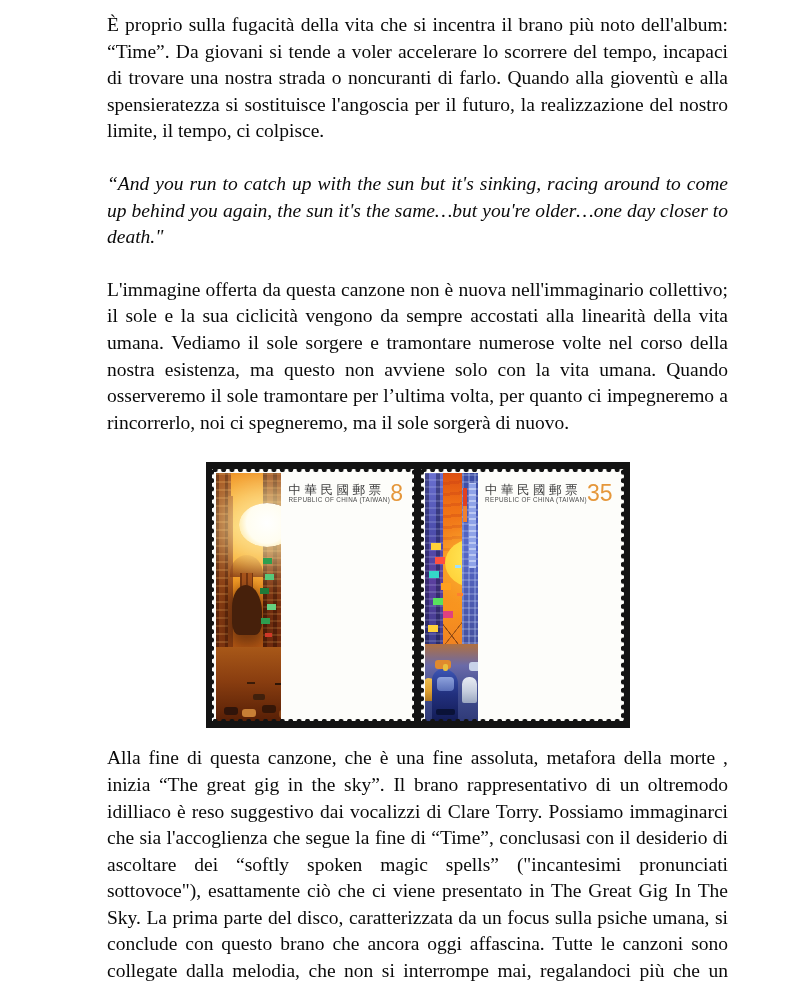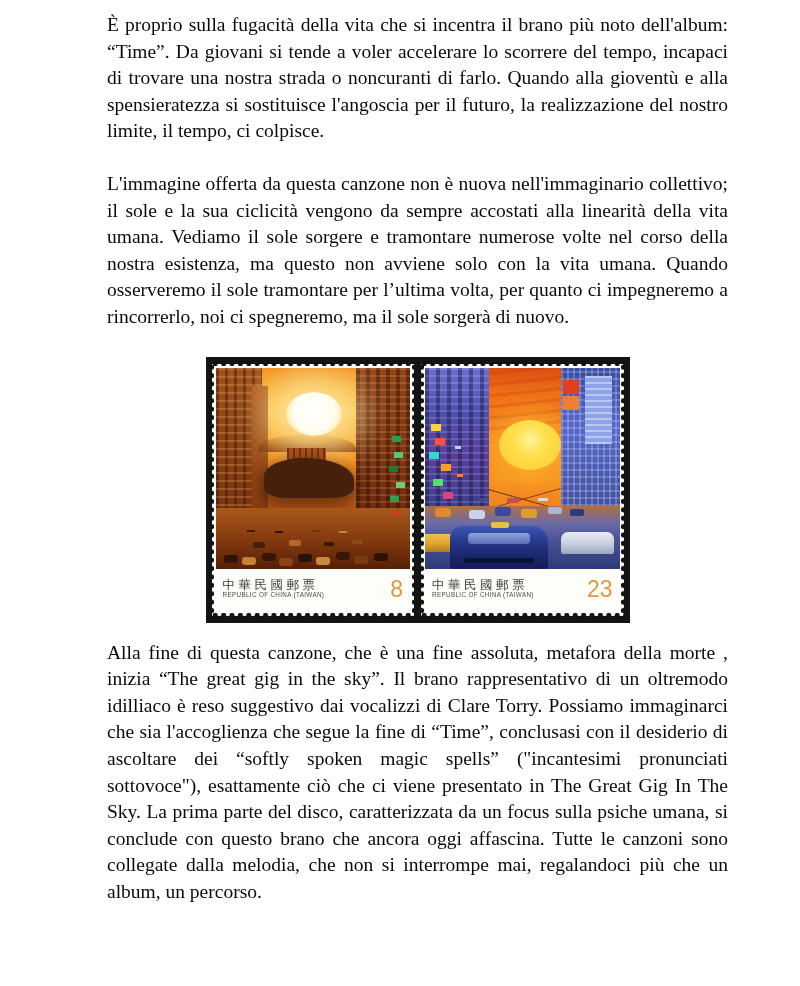--- a/index.html
+++ b/index.html
@@ -15,21 +15,21 @@
   .quote{font-style:italic;}
 
   
   .figure{
     width:424px;height:266px;margin:0 auto 17px auto;
     background:#131313;box-sizing:border-box;
     padding:7px 6px;display:flex;gap:7px;
   }
   .stamp{
     position:relative;flex:1;background:#fdfdfa;
-    display:flex;flex-direction:column;padding:4px 4px 0 4px;
+    display:flex;flex-direction:row;padding:4px 4px 0 4px;
     box-sizing:border-box;
   }
   
   .perf{position:absolute;z-index:6;pointer-events:none;}
   .perf.h{left:-1px;right:-1px;height:7px;
     background-image:radial-gradient(circle at 4.2px 3.5px, #131313 2.45px, rgba(0,0,0,0) 2.95px);
     background-size:8.4px 7px;}
   .perf.top{top:-3.5px;} .perf.bot{bottom:-3.5px;}
   .perf.v{top:-1px;bottom:-1px;width:7px;
     background-image:radial-gradient(circle at 3.5px 4.2px, #131313 2.45px, rgba(0,0,0,0) 2.95px);
@@ -124,20 +124,21 @@
     color:#4c4c4c;white-space:nowrap;}
   .denom{font-family:"Liberation Sans", sans-serif;font-size:23px;color:#e5973b;}
 </style>
 </head>
 <body>
 
 <div class="page">
 
   <p class="para">È proprio sulla fugacità della vita che si incentra il brano più noto dell'album: “Time”. Da giovani si tende a voler accelerare lo scorrere del tempo, incapaci di trovare una nostra strada o noncuranti di farlo. Quando alla gioventù e alla spensieratezza si sostituisce l'angoscia per il futuro, la realizzazione del nostro limite, il tempo, ci colpisce.</p>
 
+  <p class="para quote">“And you run to catch up with the sun but it's sinking, racing around to come up behind you again, the sun it's the same…but you're older…one day closer to death."</p>
 
   <p class="para">L'immagine offerta da questa canzone non è nuova nell'immaginario collettivo; il sole e la sua ciclicità vengono da sempre accostati alla linearità della vita umana. Vediamo il sole sorgere e tramontare numerose volte nel corso della nostra esistenza, ma questo non avviene solo con la vita umana. Quando osserveremo il sole tramontare per l’ultima volta, per quanto ci impegneremo a rincorrerlo, noi ci spegneremo, ma il sole sorgerà di nuovo.</p>
 
   <div class="figure">
 
     <div class="stamp">
       <div class="art">
         <div class="abs sky-l"></div>
         <div class="abs bld-ll"></div>
         <div class="abs bld-ll2"></div>
@@ -183,21 +184,21 @@
             <div class="abs windshield"></div>
             <div class="abs grille"></div>
           </div>
         </div>
       </div>
       <div class="caption">
         <div class="cap-left">
           <span class="cjk">中華民國郵票</span>
           <span class="country">REPUBLIC OF CHINA (TAIWAN)</span>
         </div>
-        <span class="denom">23</span>
+        <span class="denom">35</span>
       </div>
       <div class="perf h top"></div>
       <div class="perf h bot"></div>
       <div class="perf v lft"></div>
       <div class="perf v rgt"></div>
     </div>
 
   </div>
 
   <p class="para">Alla fine di questa canzone, che è una fine assoluta, metafora della morte , inizia “The great gig in the sky”. Il brano rappresentativo di un oltremodo idilliaco è reso suggestivo dai vocalizzi di Clare Torry. Possiamo immaginarci che sia l'accoglienza che segue la fine di “Time”, conclusasi con il desiderio di ascoltare dei “softly spoken magic spells” ("incantesimi pronunciati sottovoce"), esattamente ciò che ci viene presentato in The Great Gig In The Sky. La prima parte del disco, caratterizzata da un focus sulla psiche umana, si conclude con questo brano che ancora oggi affascina. Tutte le canzoni sono collegate dalla melodia, che non si interrompe mai, regalandoci più che un album, un percorso.</p>

